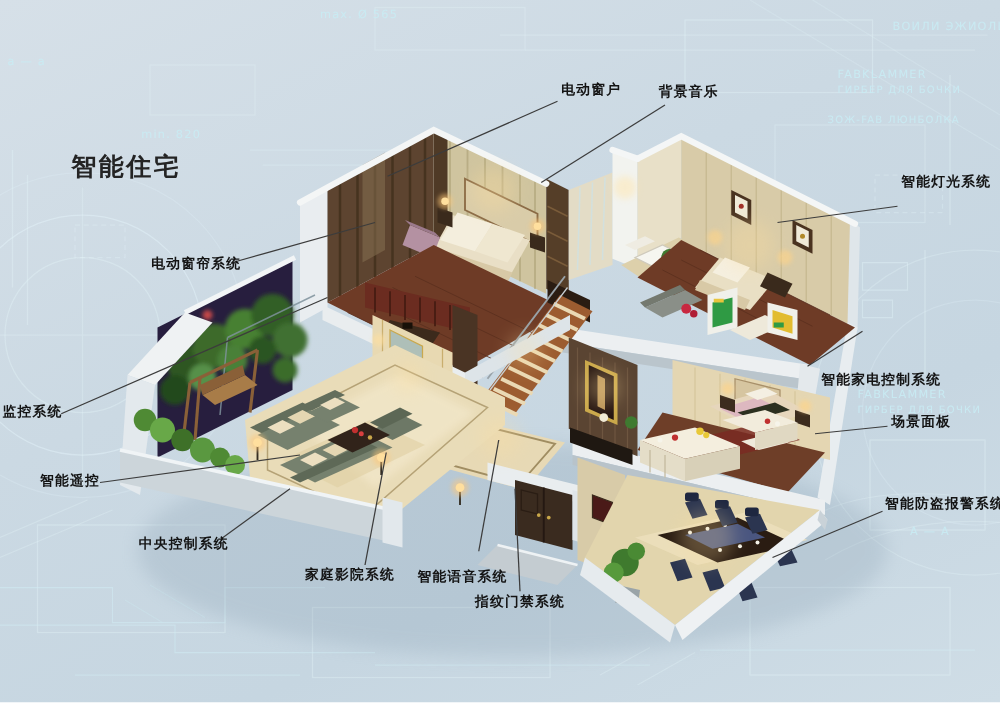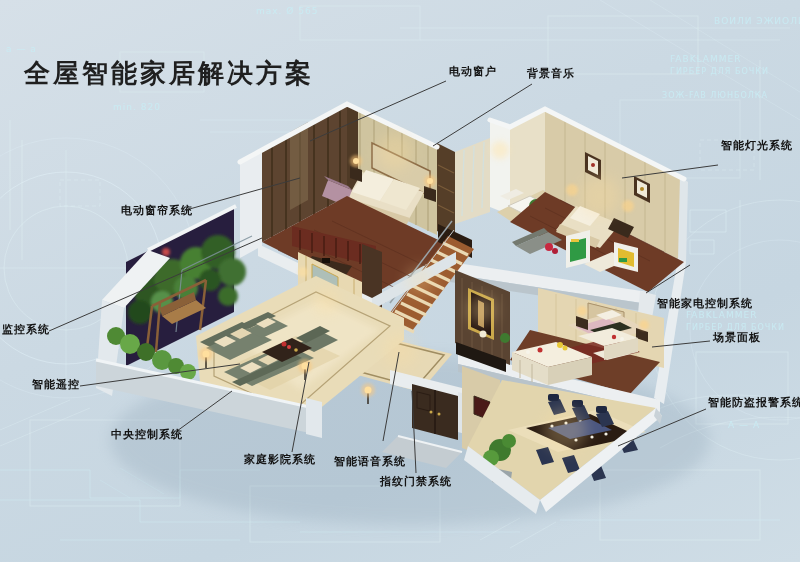--- a/index.html
+++ b/index.html
@@ -511,21 +511,21 @@
       <line x1="706" y1="409" x2="618" y2="446" stroke="#3c3c3c" stroke-width="1"></line>
       <line x1="186" y1="210" x2="300" y2="178" stroke="#3c3c3c" stroke-width="1"></line>
       <line x1="49" y1="331" x2="262" y2="238" stroke="#3c3c3c" stroke-width="1"></line>
       <line x1="80" y1="386" x2="240" y2="364" stroke="#3c3c3c" stroke-width="1"></line>
       <line x1="177" y1="431" x2="232" y2="391" stroke="#3c3c3c" stroke-width="1"></line>
       <line x1="292" y1="452" x2="309" y2="362" stroke="#3c3c3c" stroke-width="1"></line>
       <line x1="383" y1="441" x2="399" y2="352" stroke="#3c3c3c" stroke-width="1"></line>
       <line x1="416" y1="473" x2="412" y2="391" stroke="#3c3c3c" stroke-width="1"></line>
     </svg>
 
-  <div id="title" class="hdr">全屋智能家居解决方案</div>
+  <div id="sub1" class="hdr sub">智能住宅</div>
   <div id="labels-layer">
       <div class="callout" style="left: 449px; top: 64px;">电动窗户</div>
       <div class="callout" style="left: 527px; top: 66px;">背景音乐</div>
       <div class="callout" style="left: 721px; top: 138px;">智能灯光系统</div>
       <div class="callout" style="left: 657px; top: 252px; margin-top: 44px;">智能家电控制系统</div>
       <div class="callout" style="left: 713px; top: 330px; text-align: right;">场景面板</div>
       <div class="callout" style="left: 708px; top: 395px;">智能防盗报警系统</div>
       <div class="callout" style="left: 121px; top: 203px;">电动窗帘系统</div>
       <div class="callout" style="left: 2px; top: 322px;">监控系统</div>
       <div class="callout" style="left: 32px; top: 377px;">智能遥控</div>

